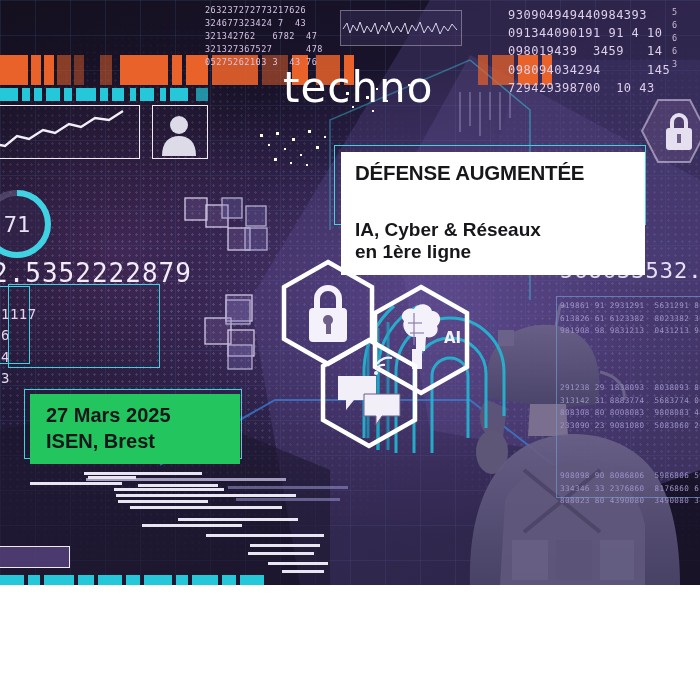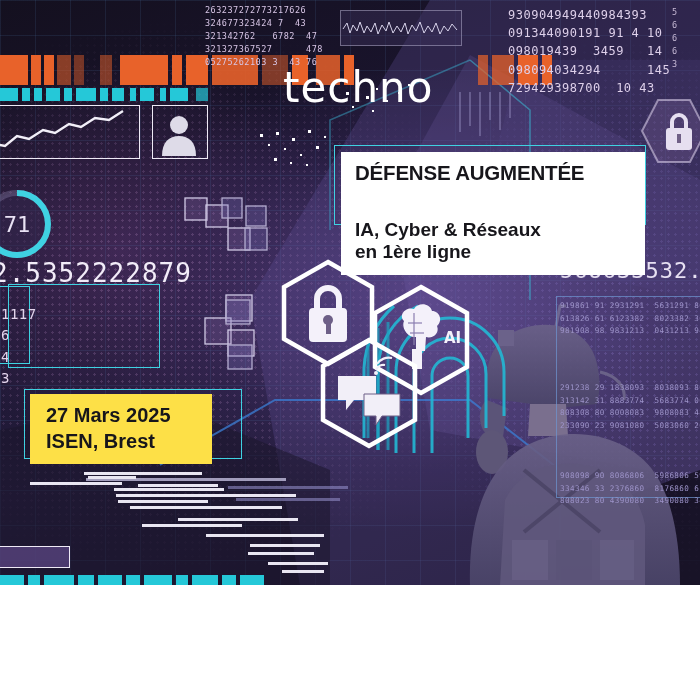--- a/index.html
+++ b/index.html
@@ -84,21 +84,21 @@
   #titleBox{position:absolute;left:341px;top:152px;width:304px;background:#ffffff;z-index:45;
             padding:9px 12px 12px 14px;box-sizing:border-box;}
   #titleBox .t1{font-size:20.5px;font-weight:bold;color:#17161b;letter-spacing:-.2px;line-height:23px;}
   #titleBox .t2{font-size:19px;font-weight:bold;color:#17161b;line-height:22px;margin-top:35px;}
   #titleBox .t3{font-size:19px;font-weight:bold;color:#17161b;line-height:22px;}
   #titleFrame{position:absolute;left:334px;top:145px;width:310px;height:78px;
               border:1.6px solid #3fd2e2;z-index:44;}
 
   #dateFrame{position:absolute;left:24px;top:389px;width:216px;height:68px;
              border:1.6px solid #3fd2e2;z-index:44;}
-  #dateBox{position:absolute;left:30px;top:394px;width:182px;background:#fde047;z-index:45;
+  #dateBox{position:absolute;left:30px;top:394px;width:210px;background:#22c55e;z-index:45;
            padding:8px 12px 10px 16px;box-sizing:border-box;}
   #dateBox .d1{font-size:20px;font-weight:bold;color:#17161b;line-height:26px;}
   #dateBox .d2{font-size:20px;font-weight:bold;color:#17161b;line-height:26px;}
 
   
   #footer{position:absolute;left:0;top:585px;width:700px;height:115px;background:#fff;}
 </style>
 </head>
 <body>
 

